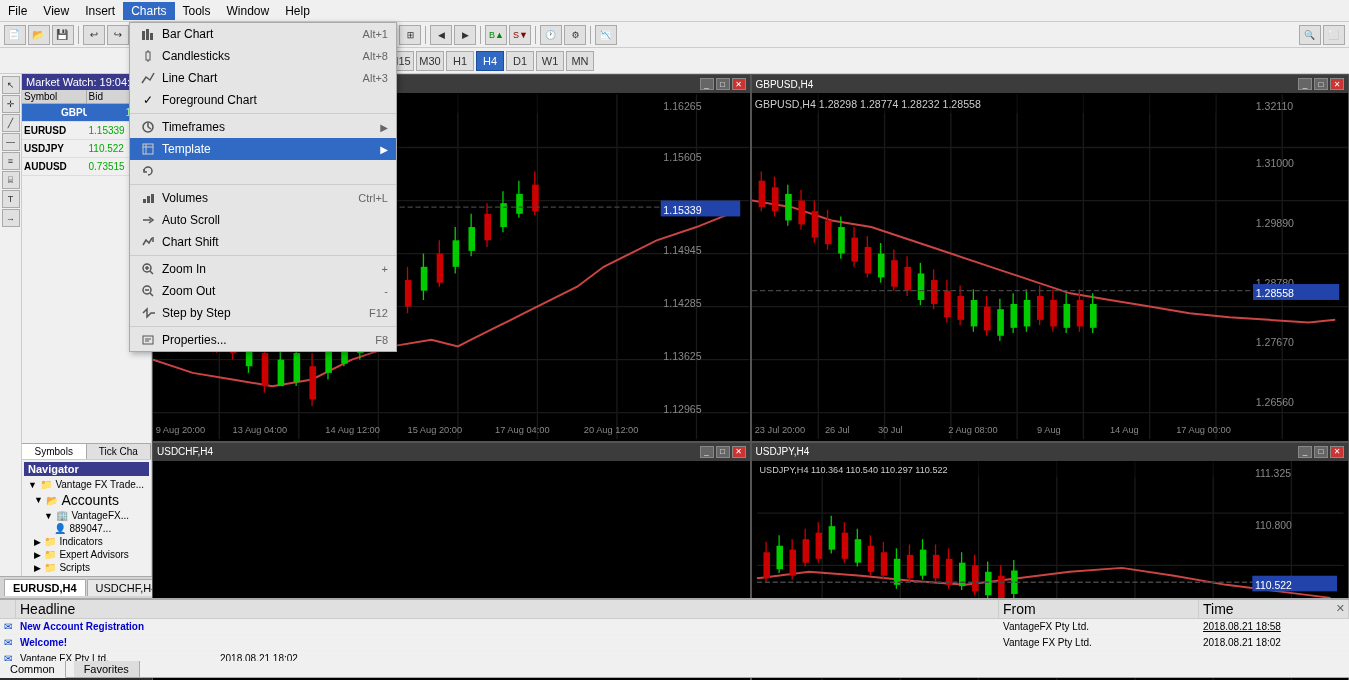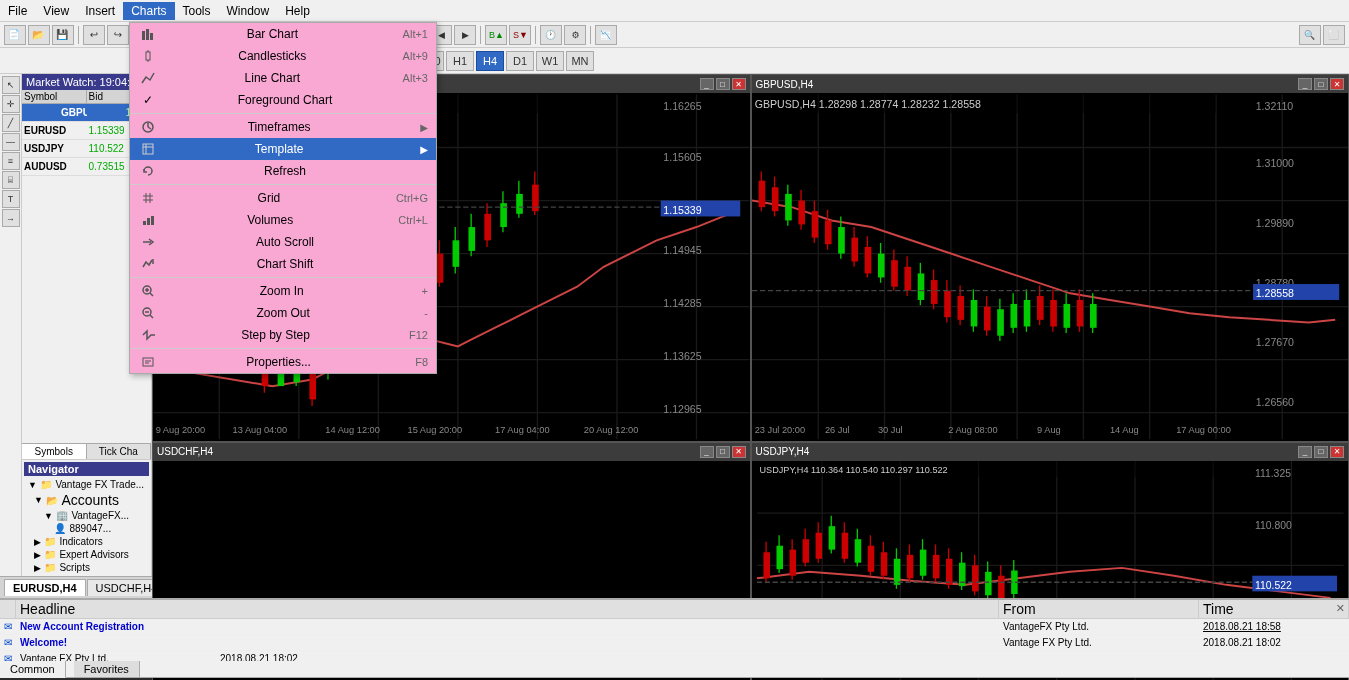--- a/index.html
+++ b/index.html
@@ -68,21 +68,21 @@
     #terminal-tabs { display: flex; border-bottom: 1px solid #aaa; }
     .term-tab { padding: 2px 10px; font-size: 11px; background: #ddd; border-right: 1px solid #aaa; cursor: pointer; }
     .term-tab.active { background: #f0f0f0; border-bottom: 1px solid #f0f0f0; margin-bottom: -1px; }
     #terminal-content { flex: 1; overflow: hidden; }
     .terminal-header { display: flex; background: #e0e0e0; border-bottom: 1px solid #ccc; }
     .term-col-header { padding: 1px 4px; font-size: 14px; font-weight: normal; border-right: 1px solid #ccc; }
     .terminal-row { display: flex; align-items: center; height: 16px; border-bottom: 1px solid #eee; }
     .term-icon { width: 16px; text-align: center; font-size: 10px; }
     .term-cell { padding: 0 4px; font-size: 10px; overflow: hidden; white-space: nowrap; }
     .term-row-new { color: #0000cc; font-weight: bold; }
-    #charts-menu { position: absolute; top: 22px; left: 129px; width: 308px; background: #f9a8d4; border: 1px solid #aaa; box-shadow: 2px 2px 6px rgba(0,0,0,0.3); z-index: 200; text-align: center; }
+    #charts-menu { position: absolute; top: 22px; left: 129px; width: 268px; background: #e5e5e5; border: 1px solid #aaa; box-shadow: 2px 2px 6px rgba(0,0,0,0.3); z-index: 200; }
     .menu-separator { height: 1px; background: #ccc; margin: 2px 0; }
     .menu-row { display: flex; align-items: center; padding: 4px 8px; cursor: pointer; position: relative; min-height: 22px; }
     .menu-icon { width: 20px; display: flex; align-items: center; justify-content: center; margin-right: 4px; }
     .menu-label { flex: 1; font-size: 12px; }
     .menu-shortcut { color: #666; font-size: 11px; margin-left: 20px; }
     .menu-arrow { color: #666; font-size: 10px; margin-left: 4px; }
     .menu-row.highlighted { background: #316ac5; color: #fff; }
     .menu-row.highlighted .menu-shortcut { color: #cce; }
     .menu-row.highlighted .menu-arrow { color: #fff; }
 
@@ -619,21 +619,21 @@
 
   <div class="menu-row">
     <div class="menu-icon">
       <svg width="14" height="14" viewBox="0 0 14 14">
           <rect x="5" y="3" width="4" height="8" fill="none" stroke="#555" stroke-width="1"></rect>
           <line x1="7" y1="1" x2="7" y2="3" stroke="#555" stroke-width="1"></line>
           <line x1="7" y1="11" x2="7" y2="13" stroke="#555" stroke-width="1"></line>
         </svg>
     </div>
     <span class="menu-label">Candlesticks</span>
-    <span class="menu-shortcut">Alt+9</span>
+    <span class="menu-shortcut">Alt+8</span>
   </div>
 
   <div class="menu-row">
     <div class="menu-icon">
       <svg width="14" height="14" viewBox="0 0 14 14">
           <polyline points="1,12 5,6 9,9 13,2" fill="none" stroke="#555" stroke-width="1.5"></polyline>
         </svg>
     </div>
     <span class="menu-label">Line Chart</span>
     <span class="menu-shortcut">Alt+3</span>
@@ -674,37 +674,24 @@
     <span class="menu-arrow">▶</span>
   </div>
 
   <div class="menu-row">
     <div class="menu-icon">
       <svg width="14" height="14" viewBox="0 0 14 14">
           <path d="M3,7 A4,4 0 1,1 7,11" fill="none" stroke="#555" stroke-width="1.5"></path>
           <polyline points="3,5 3,8 6,8" fill="none" stroke="#555" stroke-width="1.5"></polyline>
         </svg>
     </div>
-    <span class="menu-label">Refresh</span>
     <span class="menu-shortcut"></span>
   </div>
   <div class="menu-separator"></div>
 
-  <div class="menu-row">
-    <div class="menu-icon">
-      <svg width="14" height="14" viewBox="0 0 14 14">
-          <line x1="2" y1="5" x2="12" y2="5" stroke="#555" stroke-width="1"></line>
-          <line x1="2" y1="9" x2="12" y2="9" stroke="#555" stroke-width="1"></line>
-          <line x1="5" y1="2" x2="5" y2="12" stroke="#555" stroke-width="1"></line>
-          <line x1="9" y1="2" x2="9" y2="12" stroke="#555" stroke-width="1"></line>
-        </svg>
-    </div>
-    <span class="menu-label">Grid</span>
-    <span class="menu-shortcut">Ctrl+G</span>
-  </div>
 
   <div class="menu-row">
     <div class="menu-icon">
       <svg width="14" height="14" viewBox="0 0 14 14">
           <rect x="2" y="8" width="3" height="4" fill="#555"></rect>
           <rect x="6" y="5" width="3" height="7" fill="#555"></rect>
           <rect x="10" y="3" width="3" height="9" fill="#555"></rect>
         </svg>
     </div>
     <span class="menu-label">Volumes</span>

